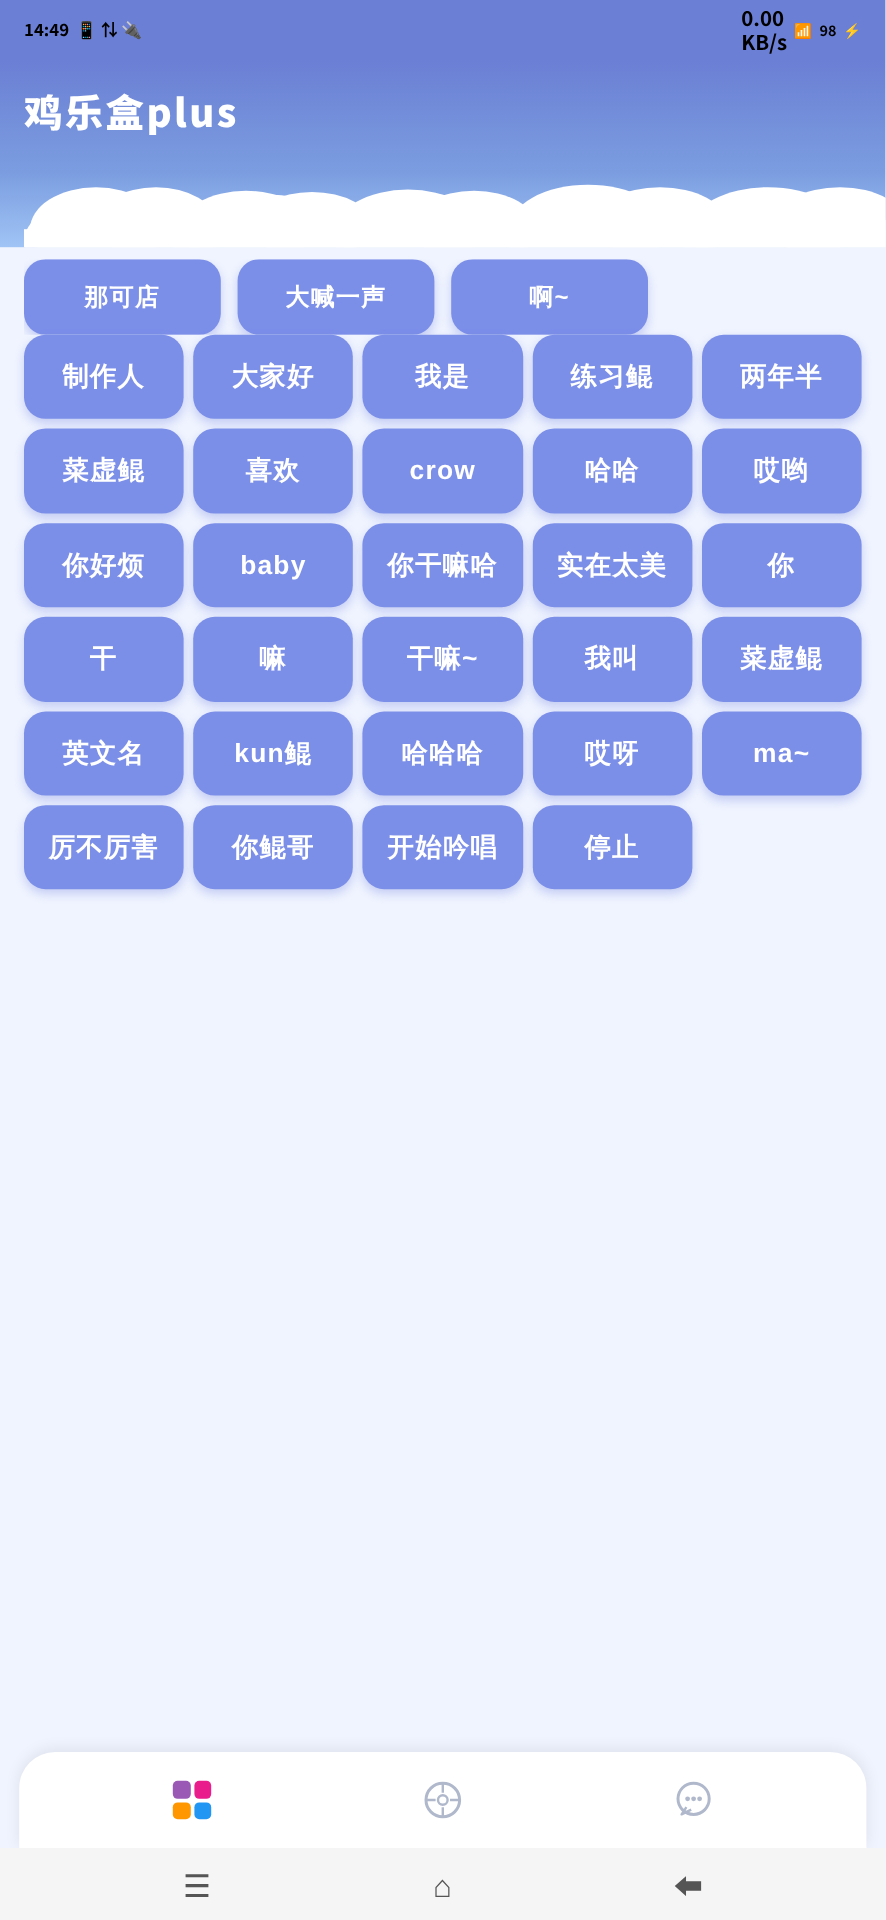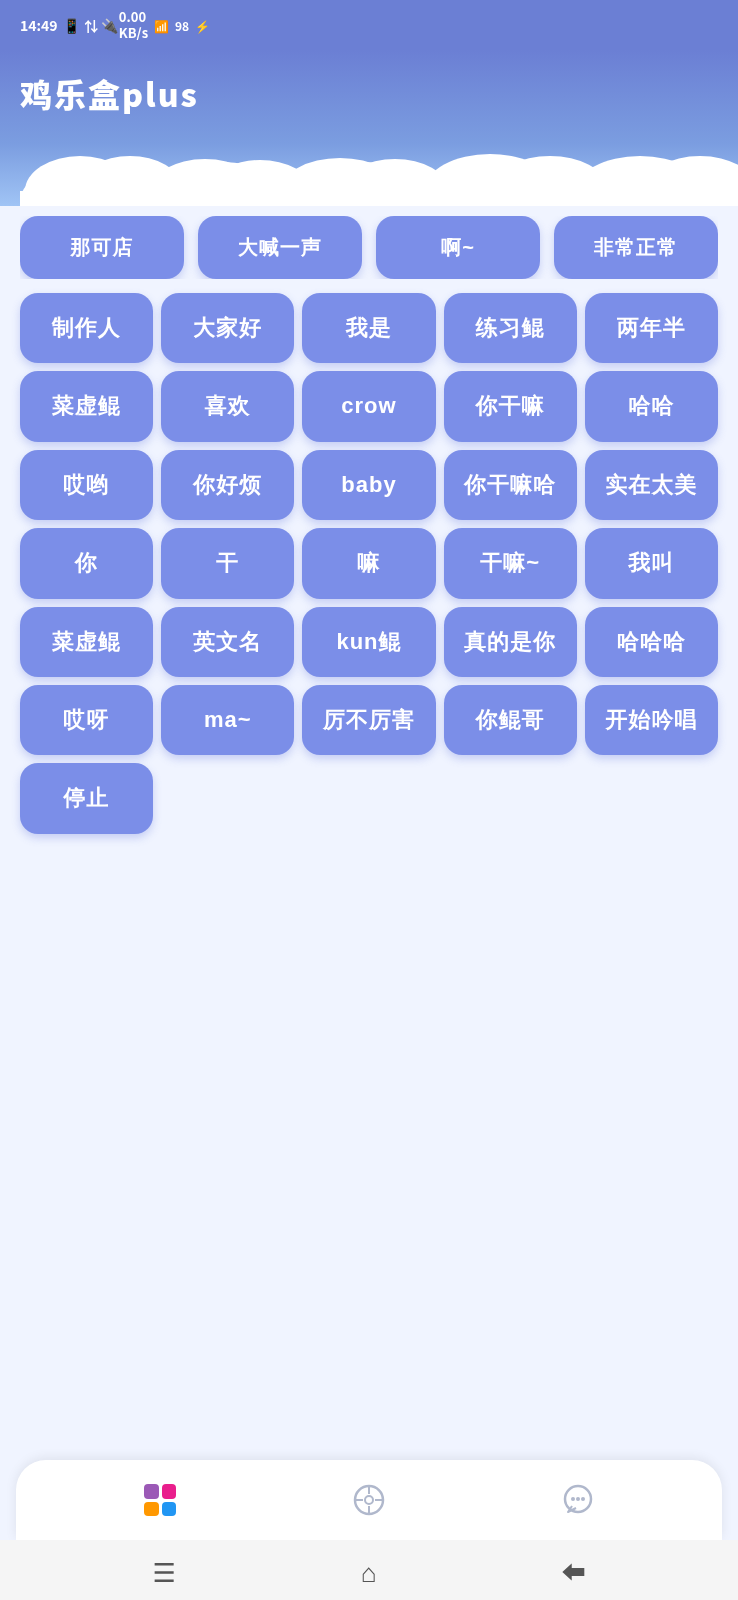--- a/index.html
+++ b/index.html
@@ -13,22 +13,23 @@
       flex-direction: column;
       overflow-x: hidden;
     }
 
     
     .status-bar {
       background: #6b7fd4;
       height: 50px;
       display: flex;
       align-items: center;
+      justify-content: space-between;
       padding: 0 20px;
-      color: #ffffff;
+      color: #000000;
       font-size: 14px;
       font-weight: 600;
     }
     .status-left { display: flex; align-items: center; gap: 6px; }
     .status-right { display: flex; align-items: center; gap: 6px; font-size: 12px; }
 
     
     .header {
       background: linear-gradient(180deg, #6b7fd4 0%, #7b9de0 60%, #a0c4f5 100%);
       padding: 10px 20px 0;
@@ -123,21 +124,20 @@
       color: #555;
       font-size: 22px;
       cursor: pointer;
     }
 
     
     .partial-row {
       display: grid;
       grid-template-columns: repeat(4, 1fr);
       gap: 14px;
-      margin-bottom: 14px;
       overflow: hidden;
       max-height: 80px;
     }
     .partial-btn {
       background: #7b8ee8;
       border: none;
       border-radius: 18px;
       color: #fff;
       font-size: 20px;
       font-weight: 800;
@@ -150,21 +150,21 @@
   </style>
 </head>
 <body>
 
 <div class="status-bar">
   <div class="status-left">
     <span>14:49</span>
     <span>📱 ⇅ 🔌</span>
   </div>
   <div class="status-right">
-    <span style="font-size:13px;line-height:1.2;">0.00<br>KB/s</span>
+    <span style="font-size:17px;line-height:1.2;">0.00<br>KB/s</span>
     <span>📶</span>
     <span>
       <span>98</span>
     </span>
     <span>⚡</span>
   </div>
 </div>
 
 <div class="header">
   <div class="header-title">鸡乐盒plus</div>
@@ -189,48 +189,45 @@
     <rect x="0" y="55" width="738" height="20" fill="white"></rect>
   </svg>
 </div>
 
 <div class="main-content">
 
   <div class="partial-row" id="partial-row-container">
       <button class="partial-btn">那可店</button>
       <button class="partial-btn">大喊一声</button>
       <button class="partial-btn">啊~</button>
-      <button class="partial-btn">非常正常</button>
     </div>
 
   <div class="btn-grid" id="btn-grid-container">
       <button class="word-btn">制作人</button>
       <button class="word-btn">大家好</button>
       <button class="word-btn">我是</button>
       <button class="word-btn">练习鲲</button>
       <button class="word-btn">两年半</button>
       <button class="word-btn">菜虚鲲</button>
       <button class="word-btn">喜欢</button>
       <button class="word-btn">crow</button>
-      <button class="word-btn">你干嘛</button>
       <button class="word-btn">哈哈</button>
       <button class="word-btn">哎哟</button>
       <button class="word-btn">你好烦</button>
       <button class="word-btn">baby</button>
       <button class="word-btn">你干嘛哈</button>
       <button class="word-btn">实在太美</button>
       <button class="word-btn">你</button>
       <button class="word-btn">干</button>
       <button class="word-btn">嘛</button>
       <button class="word-btn">干嘛~</button>
       <button class="word-btn">我叫</button>
       <button class="word-btn">菜虚鲲</button>
       <button class="word-btn">英文名</button>
       <button class="word-btn">kun鲲</button>
-      <button class="word-btn">真的是你</button>
       <button class="word-btn">哈哈哈</button>
       <button class="word-btn">哎呀</button>
       <button class="word-btn">ma~</button>
       <button class="word-btn">厉不厉害</button>
       <button class="word-btn">你鲲哥</button>
       <button class="word-btn">开始吟唱</button>
       <button class="word-btn">停止</button>
     </div>
 
 </div>

